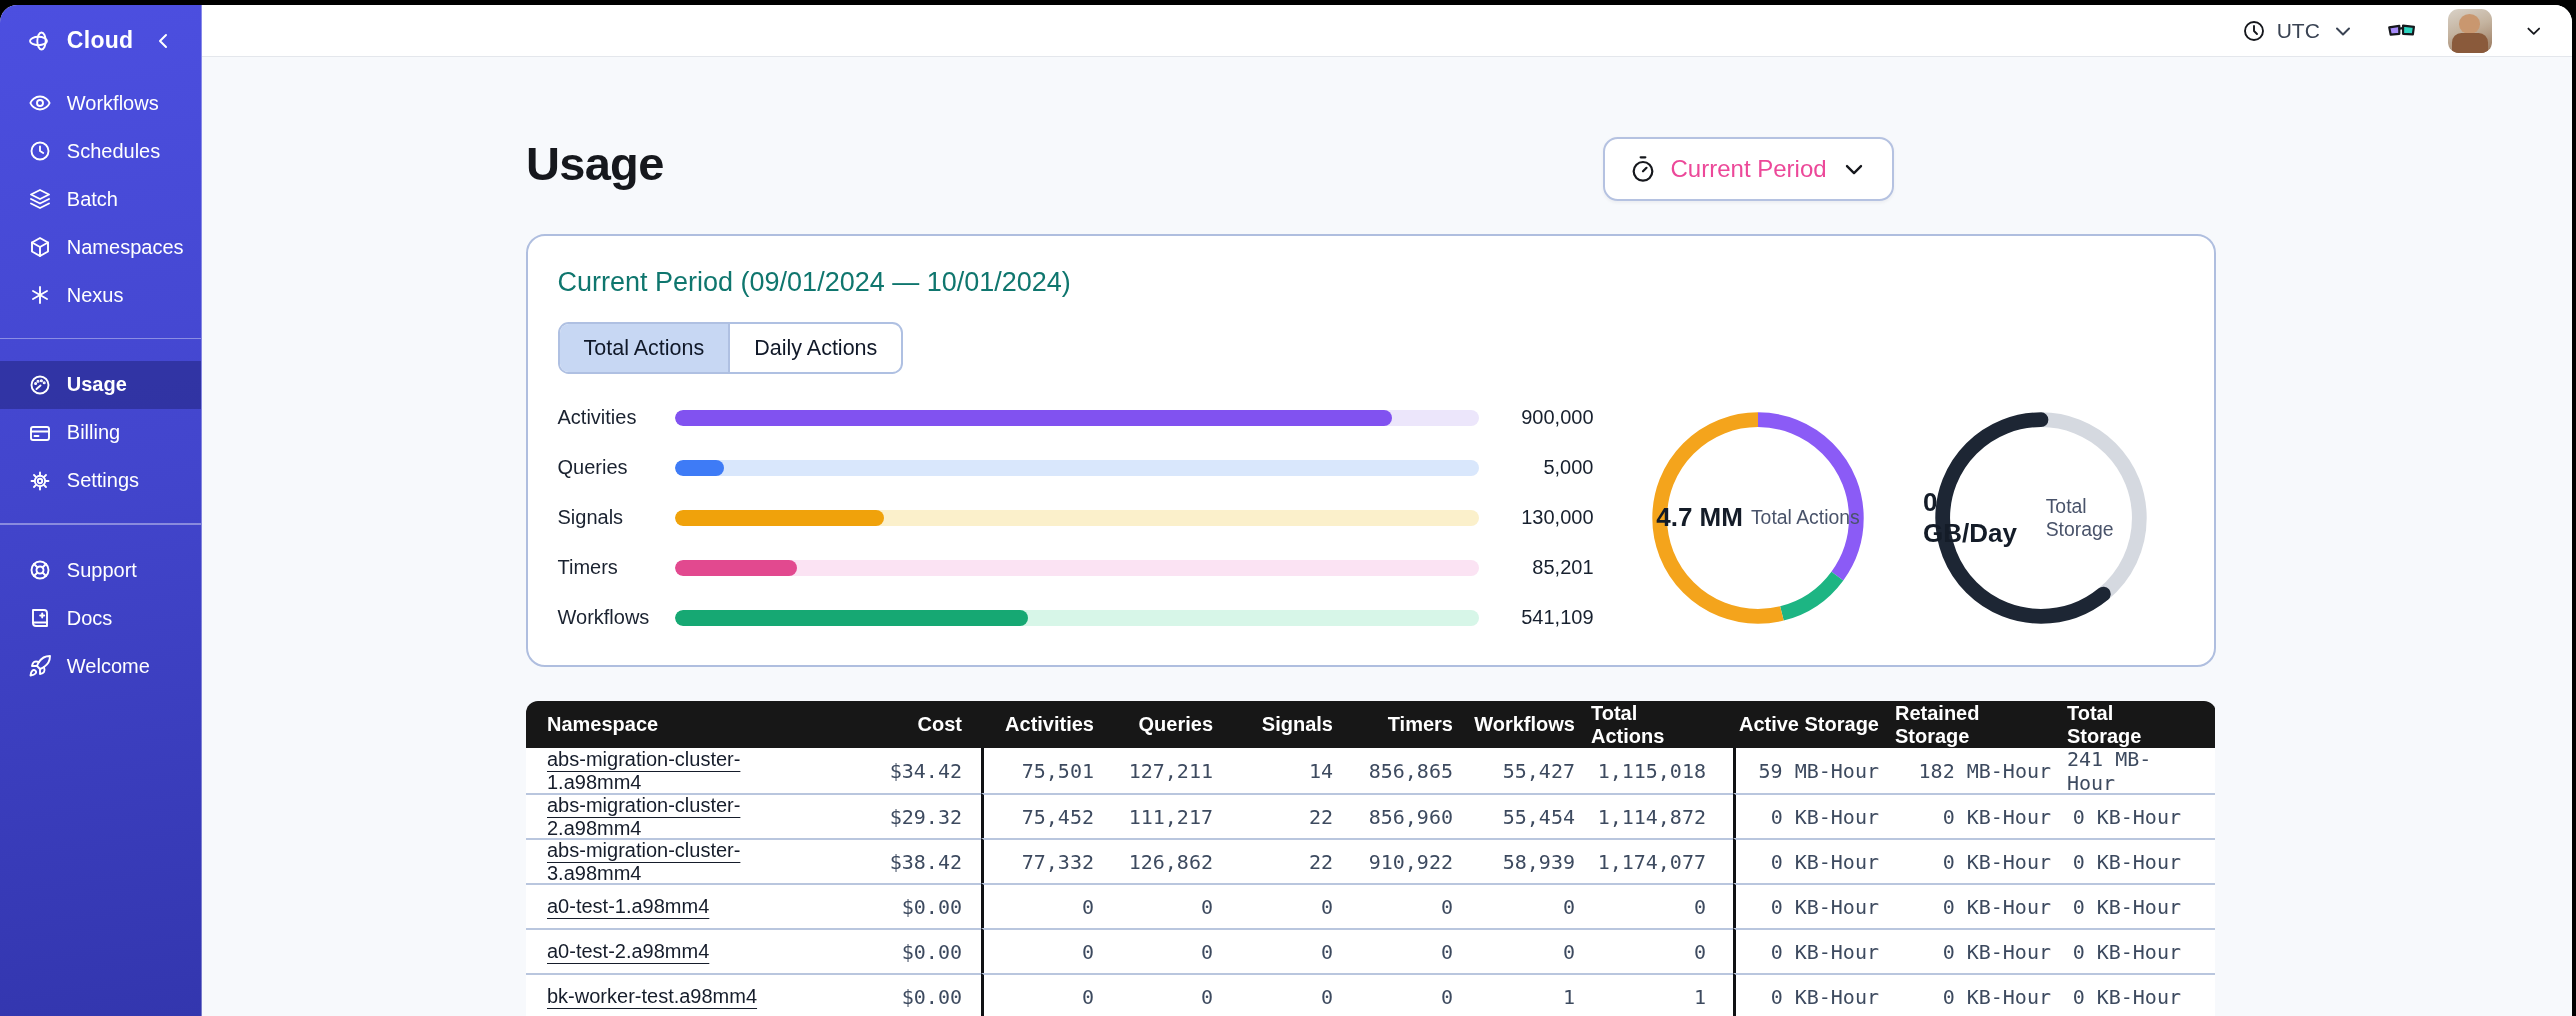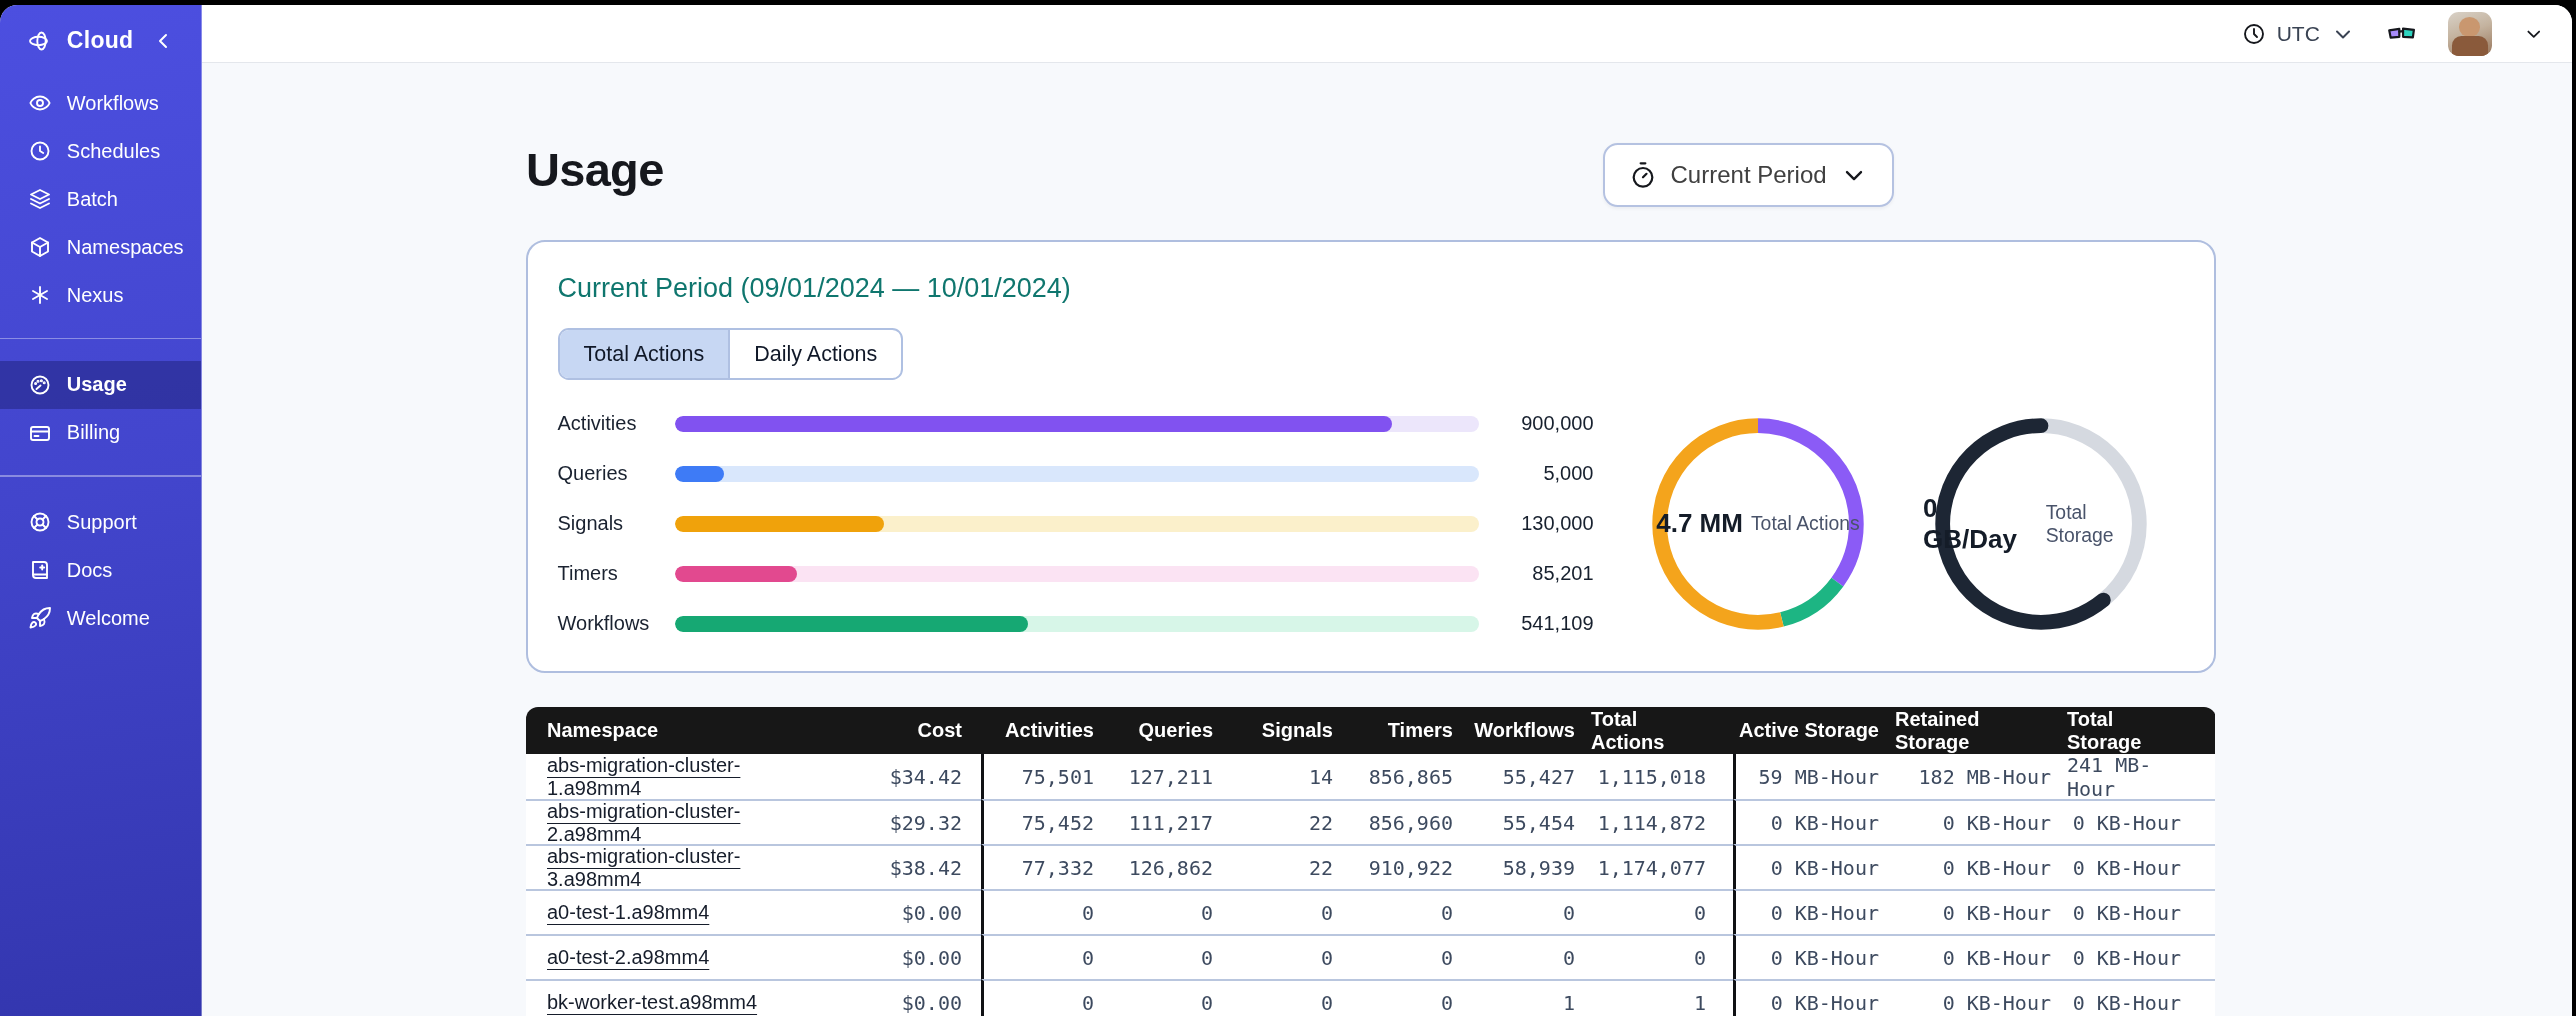--- a/index.html
+++ b/index.html
@@ -23,41 +23,41 @@
   .collapse-btn { margin-left:auto; display:flex; cursor:pointer; }
   .nav-group { padding:2.7px 0; }
   .nav-item { height:48px; display:flex; align-items:center; gap:14.8px; padding-left:28px; font-size:20px; cursor:pointer; }
   .nav-item.active { background:rgba(10,12,70,.32); font-weight:700; }
   .nav-divider { height:1.3px; background:rgba(255,255,255,.38); margin:16px 0 19px; }
   .nav-icon { width:24px; height:24px; flex:none; display:flex; align-items:center; justify-content:center; }
   .nav-icon svg, .collapse-btn svg { width:24px; height:24px; }
   
   .main { flex:1; display:flex; flex-direction:column; min-width:0; }
   .topbar {
-    height:58px; flex:none; background:#fff; border-bottom:1.3px solid #E4E7EC;
+    height:52px; flex:none; background:#fff; border-bottom:1.3px solid #E4E7EC;
     display:flex; align-items:center; justify-content:flex-end; gap:31px; padding-right:28px;
   }
   .tz-control { display:flex; align-items:center; gap:10.7px; color:#3A4353; font-size:21px; font-weight:500; cursor:pointer; }
   .tz-control svg { width:24px; height:24px; }
   .glasses-btn { display:flex; cursor:pointer; }
   .glasses-btn svg { width:31px; height:31px; }
   .avatar { width:44px; height:44px; border-radius:10.7px; overflow:hidden; position:relative;
     background:linear-gradient(160deg,#d9d2c8 0%,#c4b39f 45%,#97755a 100%); cursor:pointer; }
   .avatar-head { position:absolute; left:11.4px; top:5.4px; width:21.5px; height:20px; border-radius:50%; background:#c9976f; }
   .avatar-body { position:absolute; left:4px; top:24px; width:36px; height:27px; border-radius:9.4px; background:#8a5a3b; }
   .user-chevron { display:flex; cursor:pointer; }
   .user-chevron svg { width:21.5px; height:21.5px; }
   .content { flex:1; position:relative; overflow:hidden; background:#F7F9FC; }
   .page { width:1690px; margin-left:324px; position:relative; padding-top:79px; }
   .page-title { margin:0; font-size:47px; font-weight:700; color:#16181D; letter-spacing:-0.7px; }
   .period-btn {
     position:absolute; top:80px; right:-319px; height:64px;
     display:flex; align-items:center; gap:13.4px; padding:0 24px;
     background:#fff; border:2px solid #B5C2E1; border-radius:14.8px;
-    font-size:24px; color:#404040; cursor:pointer; box-shadow:0 1.3px 3.4px rgba(16,24,40,.05);
+    font-size:24px; color:#ec4899; cursor:pointer; box-shadow:0 1.3px 3.4px rgba(16,24,40,.05);
   }
   .period-btn { right:322px; }
   .period-btn svg { width:28px; height:28px; }
   
   .card { margin-top:43px; background:#fff; border:2px solid #AFBEDF; border-radius:19px; padding:31px 29.5px 29.5px; }
   .card-title { font-size:27px; font-weight:500; color:#0f766e; }
   .segmented { margin-top:24px; display:inline-flex; border:2px solid #AFC0E2; border-radius:10.7px; overflow:hidden; background:#fff; }
   .segment { height:48px; display:flex; align-items:center; padding:0 24px; font-size:21.5px; color:#101828; cursor:pointer; }
   .segment.active { background:#C7D7F3; }
   .segment + .segment { border-left:2px solid #AFC0E2; }
@@ -177,20 +177,37 @@
           </div>
           <div class="nav-item">
             <span class="nav-icon">
               <svg viewBox="0 0 24 24" fill="none" stroke="#fff" stroke-width="1.9" stroke-linecap="round" stroke-linejoin="round">
                 <rect x="3" y="6" width="18" height="13" rx="2"></rect>
                 <path d="M3 10.5h18"></path>
                 <path d="M6.5 15h4"></path>
               </svg>
             </span>
             <span>Billing</span>
+          </div>
+          <div class="nav-item">
+            <span class="nav-icon">
+              <svg viewBox="0 0 24 24" fill="none" stroke="#fff" stroke-width="1.9" stroke-linecap="round" stroke-linejoin="round">
+                <circle cx="12" cy="12" r="5.2"></circle>
+                <circle cx="12" cy="12" r="2.2"></circle>
+                <path d="M12 3.5v3"></path>
+                <path d="M12 17.5v3"></path>
+                <path d="M3.5 12h3"></path>
+                <path d="M17.5 12h3"></path>
+                <path d="M6 6l2.1 2.1"></path>
+                <path d="M15.9 15.9L18 18"></path>
+                <path d="M18 6l-2.1 2.1"></path>
+                <path d="M8.1 15.9L6 18"></path>
+              </svg>
+            </span>
+            <span>Settings</span>
           </div>
         </div>
         <div class="nav-divider"></div>
         <div class="nav-group">
           <div class="nav-item">
             <span class="nav-icon">
               <svg viewBox="0 0 24 24" fill="none" stroke="#fff" stroke-width="1.9" stroke-linecap="round" stroke-linejoin="round">
                 <circle cx="12" cy="12" r="8.5"></circle>
                 <circle cx="12" cy="12" r="3.5"></circle>
                 <path d="M6 6l3.5 3.5"></path>

